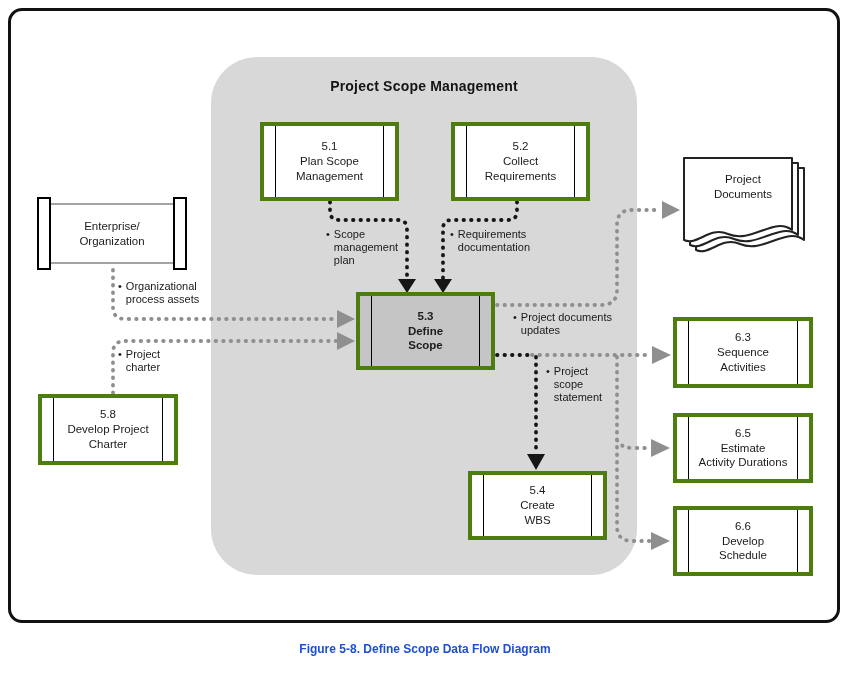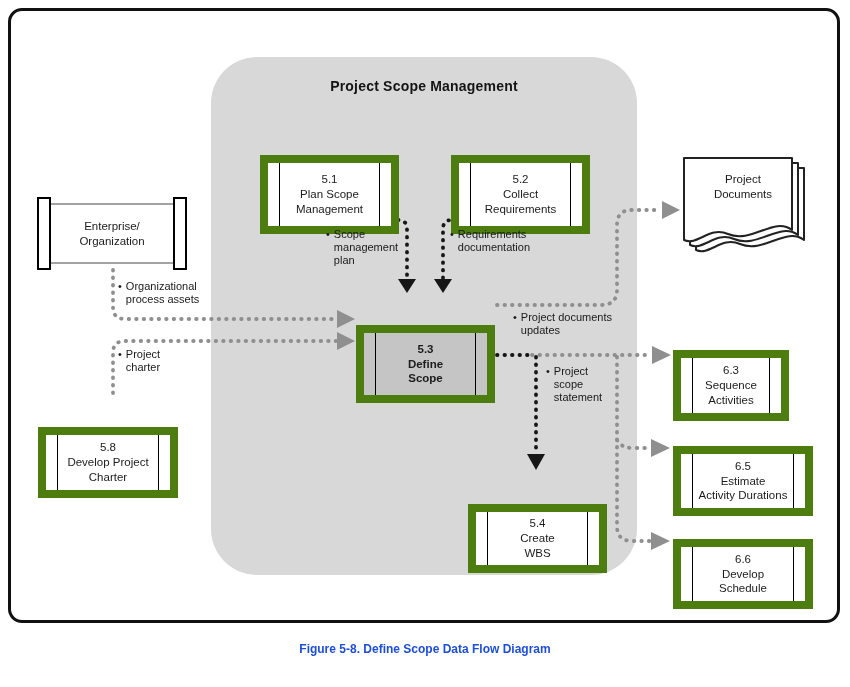--- a/index.html
+++ b/index.html
@@ -11,21 +11,21 @@
          border:3px solid #111;border-radius:14px;background:#fff;}
 
   
   .panel{position:absolute;left:211px;top:57px;width:426px;height:518px;
          border-radius:46px;background:var(--panel_gray,#d8d8d8);}
 
   .panel-title{position:absolute;left:211px;top:78px;width:426px;text-align:center;
                font-weight:bold;font-size:14px;letter-spacing:.2px;color:#141414;}
 
   
-  .pbox{position:absolute;background:#fff;border:8px solid #4d7c0f;display:flex;box-sizing:border-box;margin-top:33px;}
+  .pbox{position:absolute;background:#fff;border:4px solid #4d7c0f;display:flex;box-sizing:border-box;}
   .pbox .side-l{width:11px;border-right:1.6px solid #000;}
   .pbox .side-r{width:11px;border-left:1.6px solid #000;}
   .pbox .ctr{flex:1;display:flex;align-items:center;justify-content:center;text-align:center;
              font-size:11.5px;line-height:1.3;white-space:pre-line;padding:2px;}
   .pbox.shaded{background:var(--define_scope_fill,#c5c5c5);}
   .pbox.shaded .ctr{font-weight:bold;}
 
   
   .entity{position:absolute;left:37px;top:197px;width:150px;height:73px;}
   .entity .main{position:absolute;left:8px;right:8px;top:6px;bottom:6px;background:#fff;
@@ -137,21 +137,21 @@
 WBS</div>
     <div class="side-r"></div>
   </div>
   <div class="pbox" style="left:38px;top:394px;width:140px;height:71px">
     <div class="side-l"></div>
     <div class="ctr">5.8
 Develop Project
 Charter</div>
     <div class="side-r"></div>
   </div>
-  <div class="pbox" style="left:673px;top:317px;width:116px;height:71px">
+  <div class="pbox" style="left:673px;top:317px;width:140px;height:71px">
     <div class="side-l"></div>
     <div class="ctr">6.3
 Sequence
 Activities</div>
     <div class="side-r"></div>
   </div>
   <div class="pbox" style="left:673px;top:413px;width:140px;height:70px">
     <div class="side-l"></div>
     <div class="ctr">6.5
 Estimate

